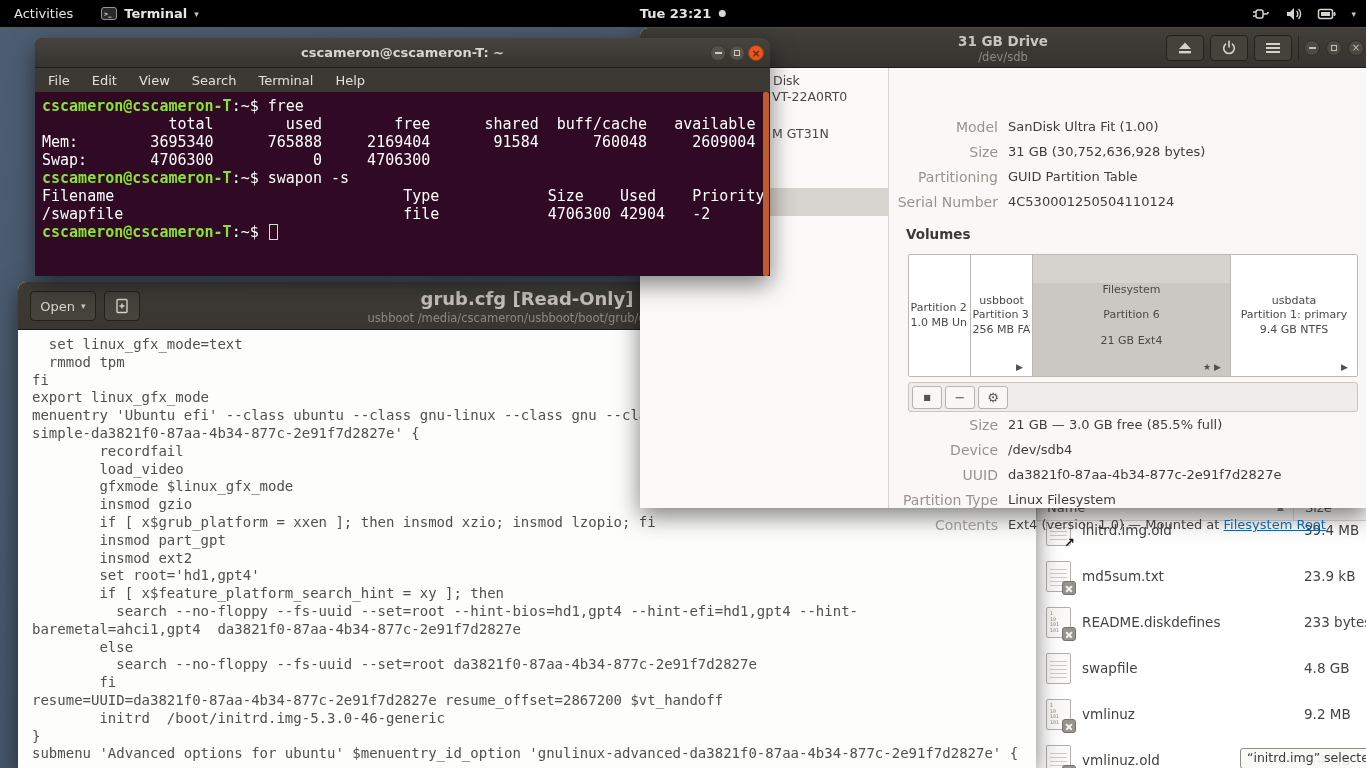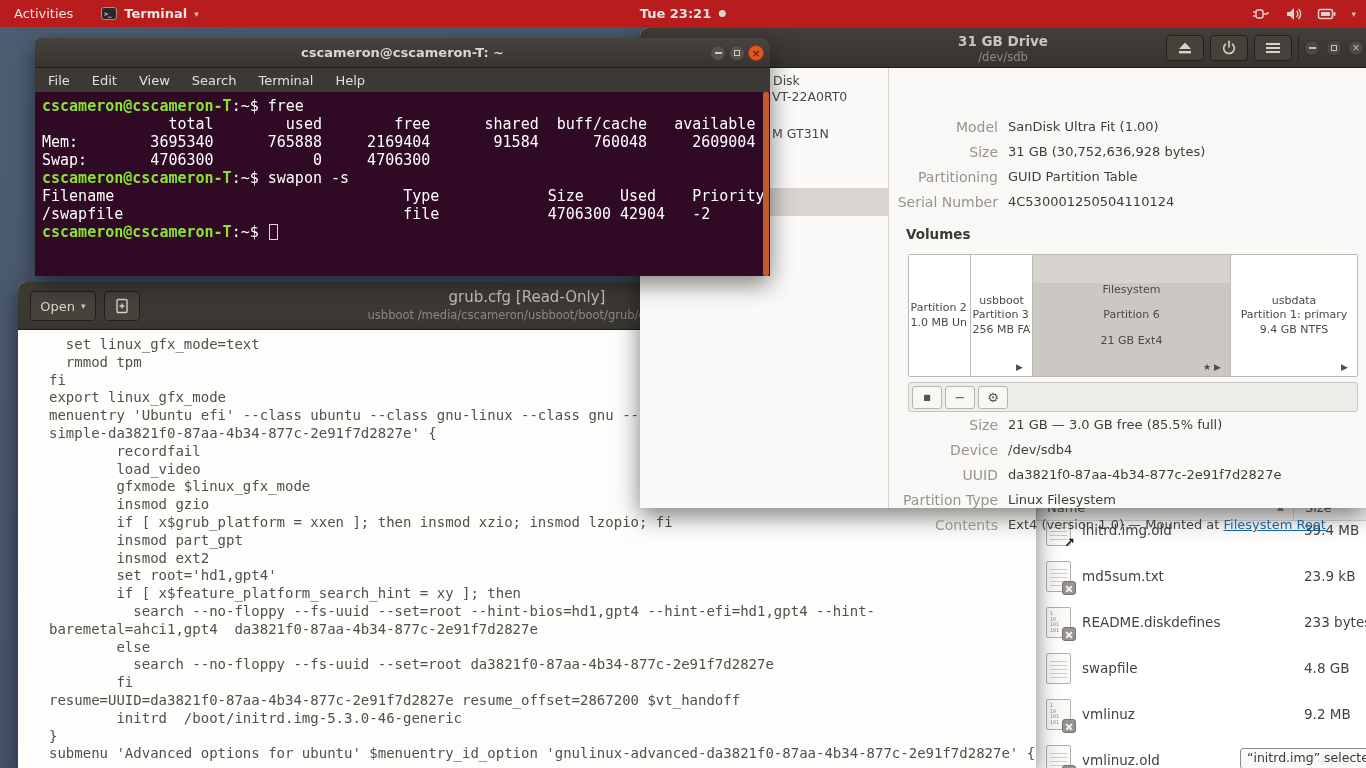--- a/index.html
+++ b/index.html
@@ -1,44 +1,44 @@
 <!DOCTYPE html>
 <html><head>
 <meta charset="utf-8">
 <style>
   * { margin:0; padding:0; box-sizing:border-box; }
   html,body { width:1366px; height:768px; overflow:hidden; }
   body { position:relative; background:linear-gradient(150deg,#4e5e72,#3e4e62); font-family:"DejaVu Sans",sans-serif; }
   .window { position:absolute; box-shadow:0 8px 24px rgba(0,0,0,.5); }
 
   
-  #topbar { position:absolute; left:0; top:0; width:1366px; height:27px; background:#b91c1c; z-index:50;
+  #topbar { position:absolute; left:0; top:0; width:1366px; height:27px; background:#000000; z-index:50;
             display:flex; align-items:center; color:#e7e5e1; font-size:13px; }
   #activities { padding:0 14px; height:100%; display:flex; align-items:center; font-weight:500; }
   #appmenu { display:flex; align-items:center; gap:7px; margin-left:14px; font-weight:bold; }
   .term-mini-icon { width:16px; height:13px; background:#2b2925; border:1px solid #9a968f; border-radius:3px;
                     color:#e8e6e3; font-size:6px; line-height:11px; padding-left:2px; font-family:"DejaVu Sans Mono",monospace; }
   .chev { font-size:9px; color:#c9c6c0; }
   #clockbox { position:absolute; left:50%; transform:translateX(-50%); display:flex; align-items:center; gap:8px; font-weight:bold; }
   #clock-dot { width:7px; height:7px; border-radius:50%; background:#d9d7d3; }
   #status-area { position:absolute; right:10px; top:0; height:27px; display:flex; align-items:center; gap:14px; }
   #status-area svg { display:block; }
 
   
   #gedit { left:18px; top:282px; width:1018px; height:486px; z-index:10; border-radius:8px 8px 0 0; background:#fdfdfb; }
   #gedit-header { height:48px; background:linear-gradient(#403d38,#393631); border-bottom:1px solid #1d1b18;
                   border-radius:8px 8px 0 0; position:relative; }
   .hb-btn { position:absolute; top:9px; height:30px; background:#46433d; border:1px solid #232019; border-radius:4px;
             color:#d9d5cf; font-size:13px; display:flex; align-items:center; justify-content:center; gap:6px; }
   #open-btn { left:12px; width:66px; }
   #newdoc-btn { left:86px; width:36px; }
   #gedit-titles { position:absolute; left:50%; top:6px; transform:translateX(-50%); text-align:center; width:600px; }
-  #gedit-title { font-weight:normal; font-size:15px; color:#c6c2bb; }
+  #gedit-title { font-weight:bold; font-size:18px; color:#c6c2bb; }
   #gedit-subtitle { font-size:11.5px; color:#8c887f; margin-top:2px; white-space:nowrap; overflow:hidden; }
-  #code { position:absolute; left:0; top:48px; right:0; bottom:0; background:#fdfdfb; padding:6px 0 0 31px; overflow:hidden; }
+  #code { position:absolute; left:0; top:48px; right:0; bottom:0; background:#fdfdfb; padding:6px 0 0 14px; overflow:hidden; }
   .codeline { font-family:"DejaVu Sans Mono",monospace; font-size:14px; line-height:17.8px; color:#52504b; white-space:pre; }
 
   
   #files { left:1036px; top:496px; width:330px; height:272px; background:#ffffff; z-index:5; }
   #files-header { position:absolute; left:0; top:0; right:0; height:25px; background:#f6f5f3; border-bottom:1px solid #d9d6d2;
                   border-left:1px solid #d9d6d2; z-index:3; font-size:13px; color:#5a5852; }
   #col-name { position:absolute; left:10px; top:4px; }
   #sort-arrow { position:absolute; left:240px; top:6px; font-size:9px; color:#8a8781; }
   #col-sep { position:absolute; left:256px; top:0; bottom:0; border-left:1px solid #d9d6d2; }
   #col-size { position:absolute; left:268px; top:4px; }

